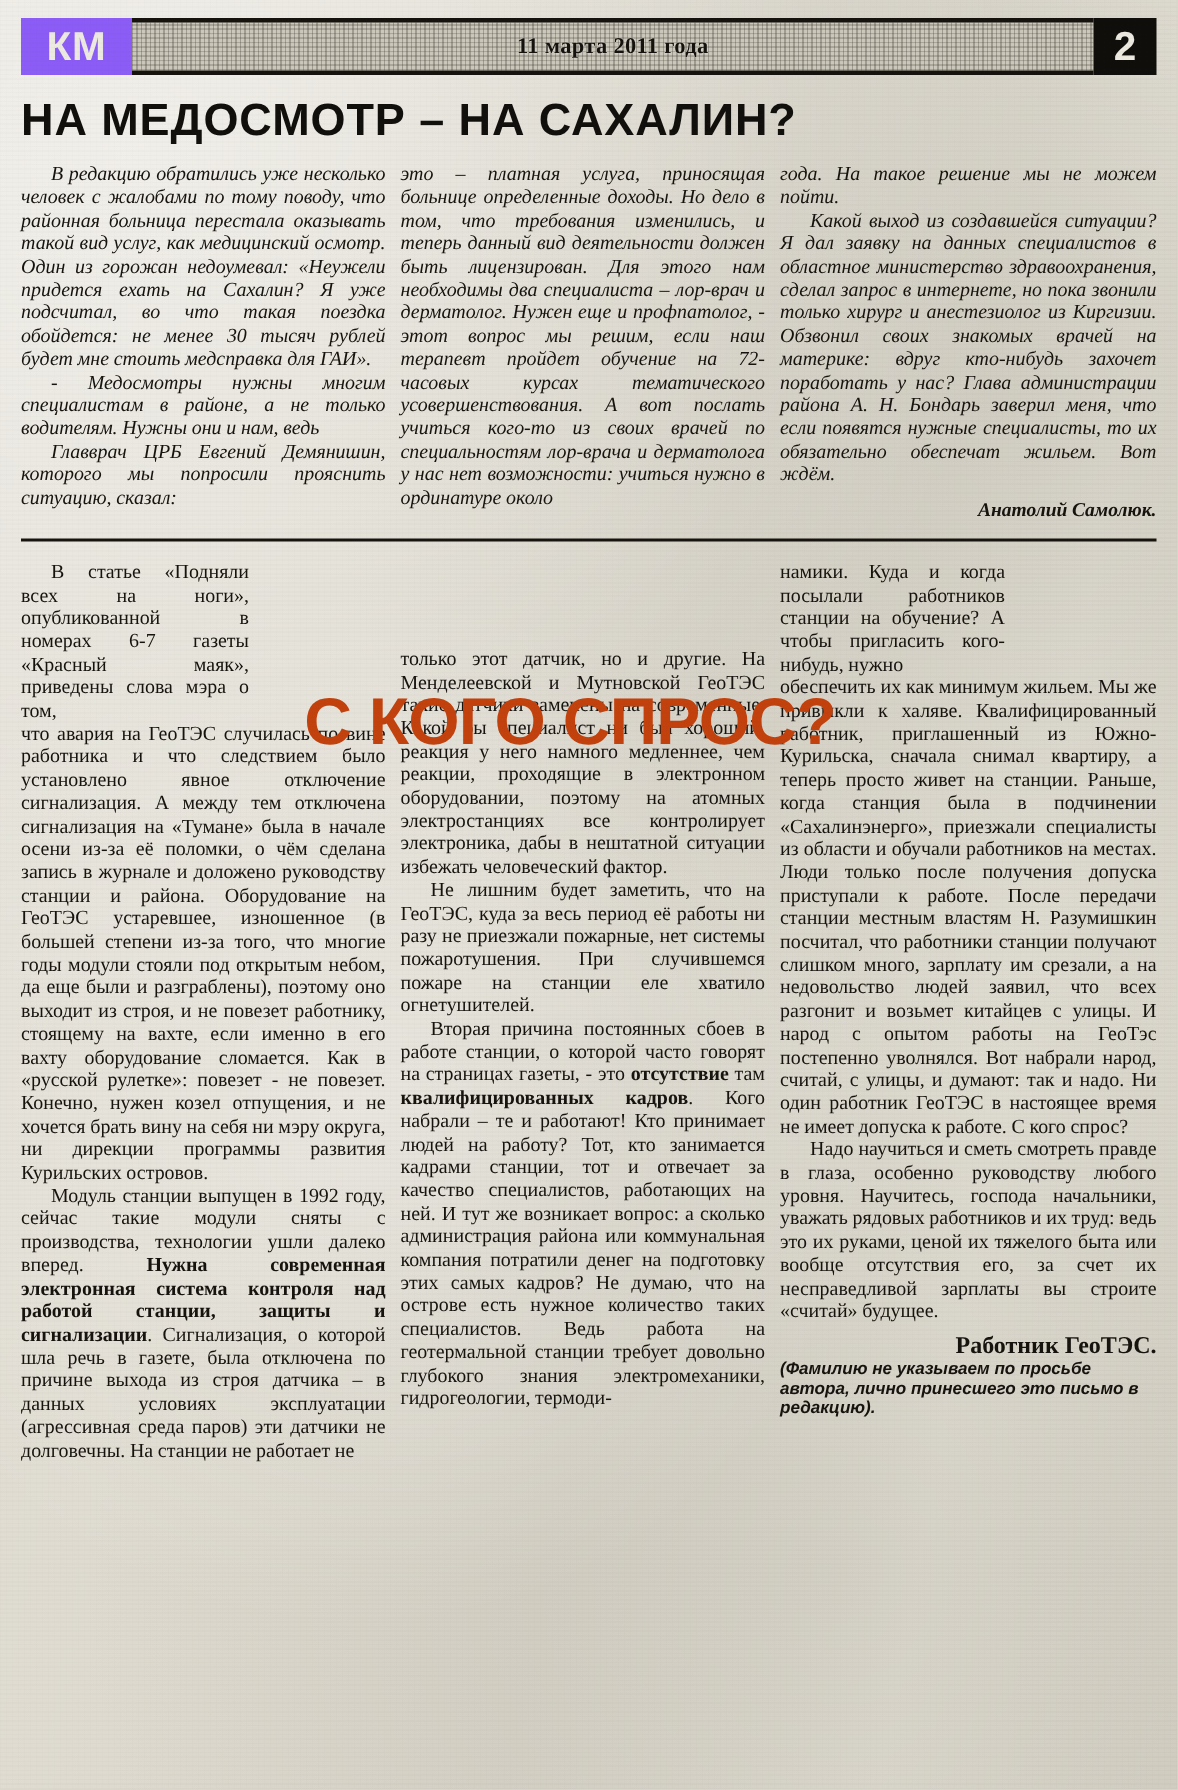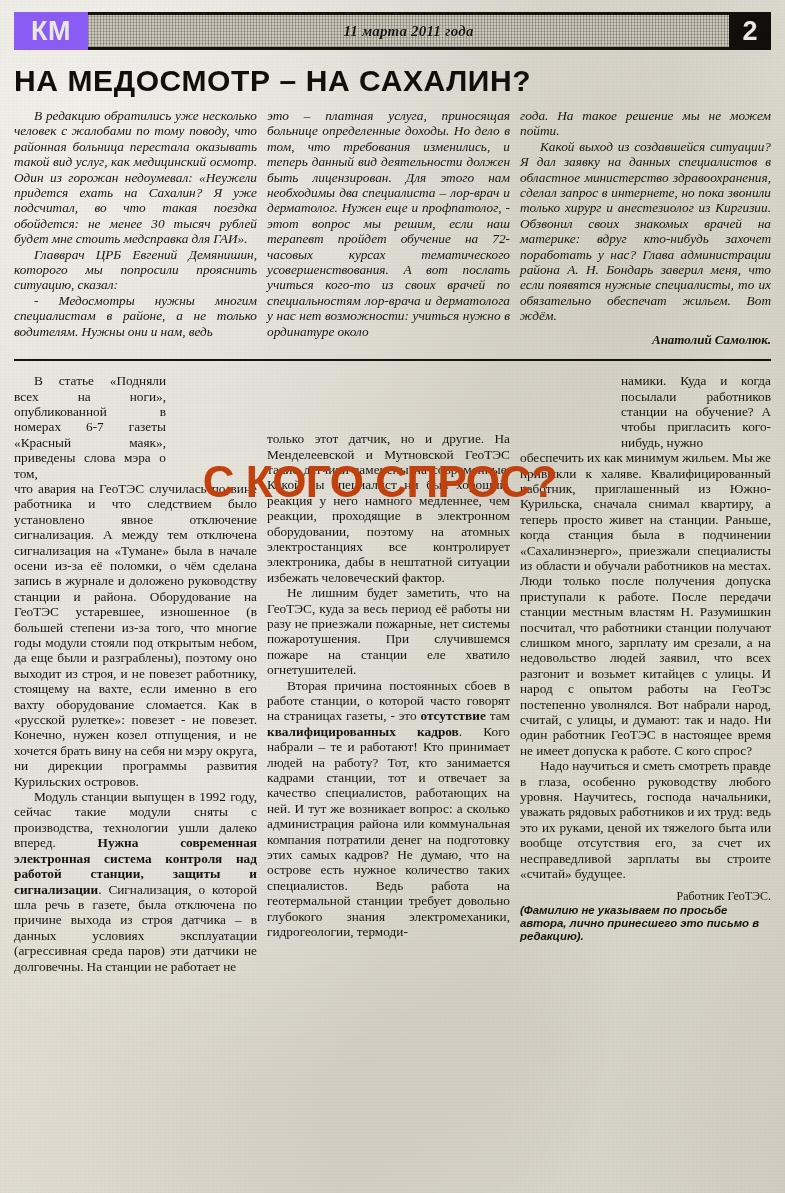--- a/index.html
+++ b/index.html
@@ -71,21 +71,20 @@
     background:
       repeating-linear-gradient(90deg, rgba(60,56,48,.30) 0 1px, rgba(255,255,255,0) 1px 3px),
       repeating-linear-gradient(0deg, rgba(60,56,48,.22) 0 1px, rgba(255,255,255,0) 1px 3px),
       #cbc7ba;
     display: flex;
     align-items: center;
     justify-content: center;
   }
   .mast-date {
     font-family: "Liberation Serif", "DejaVu Serif", serif;
-    font-style: italic;
     font-weight: bold;
     font-size: 15px;
     color: #15120e;
     text-shadow: 0 0 1px rgba(255,255,255,.8);
     letter-spacing: .2px;
     text-align: right;
   }
   .mast-page {
     background: #100e0b;
     color: #ece9e0;
@@ -186,30 +185,29 @@
   }
 
   .article-2 .col { width: 253px; padding-right: 10px; }
   .article-2 .col.last { padding-right: 0; width: 251px; }
   .head-spacer-mid   { height: 58px; }
   .narrow {
     width: 152px;
   }
   .narrow-r {
     width: 150px;
-    margin-left: 101px;
   }
 
   .sign-block {
     margin-top: 7px;
     text-align: right;
   }
   .sign-name {
-    font-weight: normal;
-    font-size: 12px;
+    font-weight: bold;
+    font-size: 16px;
   }
   .sign-note {
     font-family: "Liberation Sans", "DejaVu Sans", sans-serif;
     font-style: italic;
     font-weight: bold;
     font-size: 11.4px;
     line-height: 13px;
     text-align: left;
   }
 </style>
@@ -226,22 +224,22 @@
       <span class="mast-date">11 марта 2011 года</span>
     </div>
     <div class="mast-page">2</div>
   </div>
 
   <h1 class="headline-1">НА  МЕДОСМОТР – НА  САХАЛИН?</h1>
 
   <div class="cols article-1">
     <div class="col">
       <p>В редакцию обратились уже несколько человек с жалобами по тому поводу, что районная больница перестала оказывать такой вид услуг, как медицинский осмотр. Один из горожан недоумевал: «Неужели придется ехать на Сахалин? Я уже подсчитал, во что такая поездка обойдется: не менее 30 тысяч рублей будет мне стоить медсправка для ГАИ».</p>
+      <p>- Медосмотры нужны многим специалистам в районе, а не только водителям. Нужны они и нам, ведь</p>
       <p>Главврач ЦРБ Евгений Демянишин, которого мы попросили прояснить ситуацию, сказал:</p>
-      <p>- Медосмотры нужны многим специалистам в районе, а не только водителям. Нужны они и нам, ведь</p>
     </div>
     <div class="col">
       <p class="noindent">это – платная услуга, приносящая больнице определенные доходы. Но дело в том, что требования изменились, и теперь данный вид деятельности должен быть лицензирован. Для этого нам необходимы два специалиста – лор-врач и дерматолог. Нужен еще и профпатолог, - этот вопрос мы решим, если наш терапевт пройдет обучение на 72-часовых курсах тематического усовершенствования. А вот послать учиться кого-то из своих врачей по специальностям лор-врача и дерматолога у нас нет возможности: учиться нужно в ординатуре около</p>
     </div>
     <div class="col last">
       <p class="noindent">года. На такое решение мы не можем пойти.</p>
       <p>Какой выход из создавшейся ситуации? Я дал заявку на данных специалистов в областное министерство здравоохранения, сделал запрос в интернете, но пока звонили только хирург и анестезиолог из Киргизии. Обзвонил своих знакомых врачей на материке: вдруг кто-нибудь захочет поработать у нас? Глава администрации района А. Н. Бондарь заверил меня, что если появятся нужные специалисты, то их обязательно обеспечат жильем. Вот ждём.</p>
       <p class="sign">Анатолий Самолюк.</p>
     </div>
   </div>

